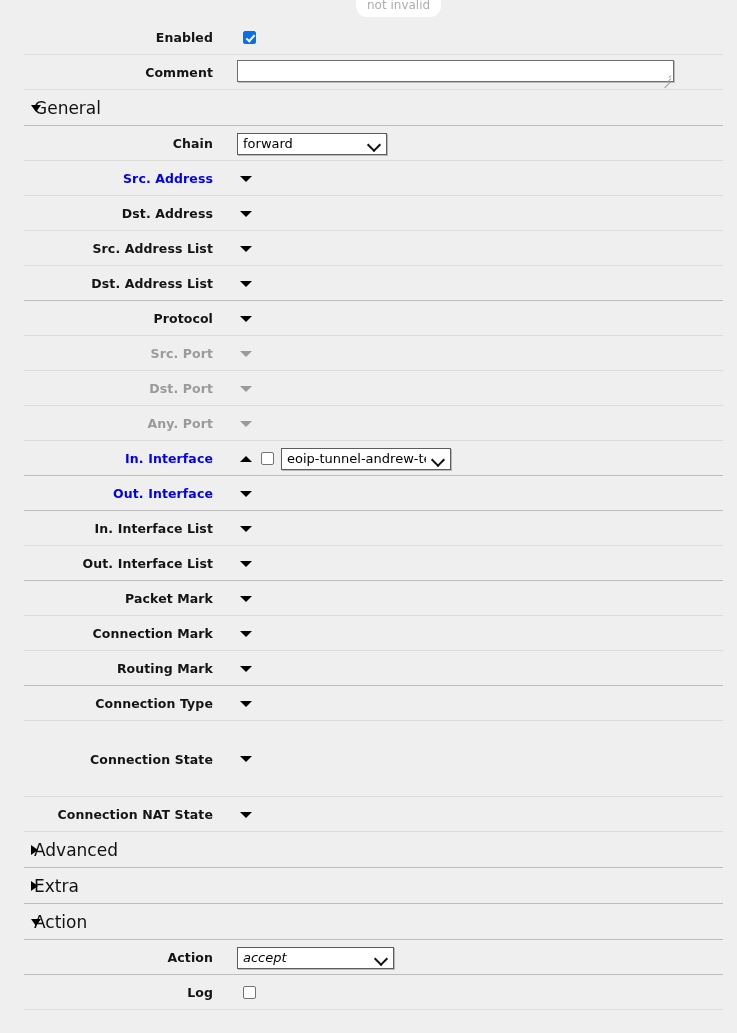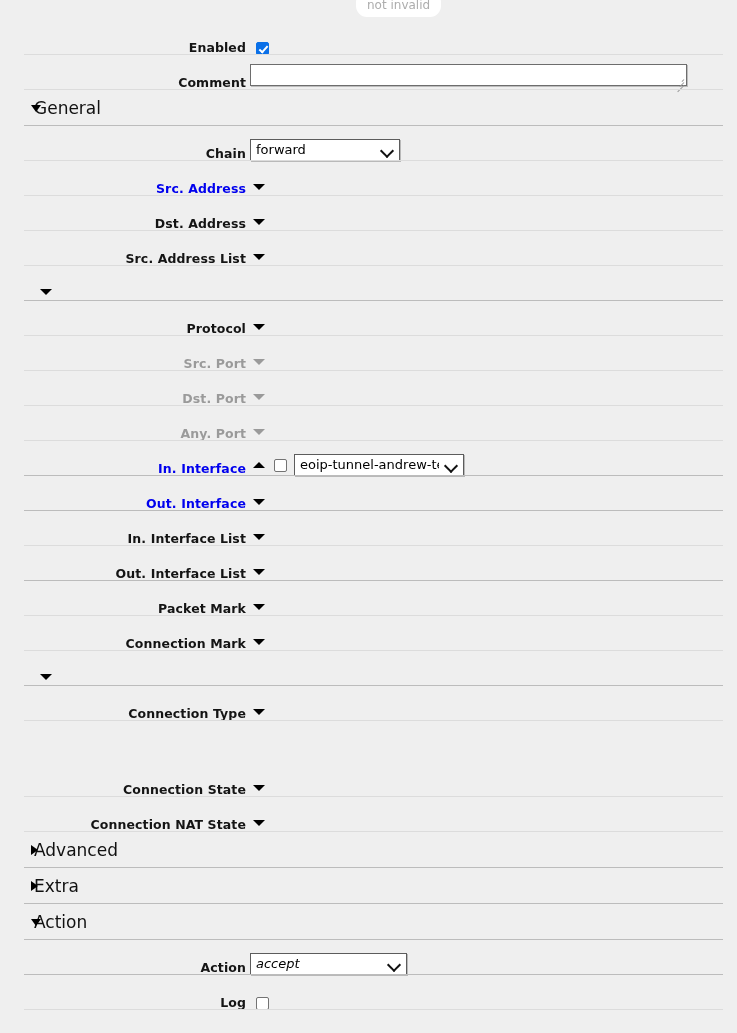--- a/index.html
+++ b/index.html
@@ -33,24 +33,23 @@
     line-height: 14px;
     padding: 7px 11px 5px 11px;
     border-radius: 11px;
     white-space: nowrap;
   }
 
   
   .row {
     position: relative;
     display: flex;
-    align-items: flex-end;
+    align-items: center;
     min-height: 35px;
     box-sizing: border-box;
-    padding-left: 33px;
   }
   .row.tall { min-height: 76px; }
   .row.sep::after {
     content: "";
     position: absolute;
     left: 24px;
     right: 14px;
     bottom: 0;
     height: 1px;
     background: #dcdcdc;
@@ -71,21 +70,21 @@
     flex: 0 0 213px;
     color: #141414;
   }
   .label.link { color: #0000ee; }
   .label.disabled { color: #9a9a9a; }
 
   .control {
     display: flex;
     align-items: center;
     padding-left: 0;
-    margin-left: 4px;
+    margin-left: 24px;
     flex: 1 1 auto;
   }
 
   
   .tri {
     width: 18px;
     height: 18px;
     display: inline-block;
     position: relative;
     flex: 0 0 18px;
@@ -302,20 +301,21 @@
 </div>
 
 <div class="row sep">
   <div class="label">Src. Address List</div>
   <div class="control">
     <span class="tri down"></span>
   </div>
 </div>
 
 <div class="row sep sep-strong">
+  <div class="label">Dst. Address List</div>
   <div class="control">
     <span class="tri down"></span>
   </div>
 </div>
 
 <div class="row sep">
   <div class="label">Protocol</div>
   <div class="control">
     <span class="tri down"></span>
   </div>
@@ -385,20 +385,21 @@
 </div>
 
 <div class="row sep">
   <div class="label">Connection Mark</div>
   <div class="control">
     <span class="tri down"></span>
   </div>
 </div>
 
 <div class="row sep sep-strong">
+  <div class="label">Routing Mark</div>
   <div class="control">
     <span class="tri down"></span>
   </div>
 </div>
 
 <div class="row sep">
   <div class="label">Connection Type</div>
   <div class="control">
     <span class="tri down"></span>
   </div>

